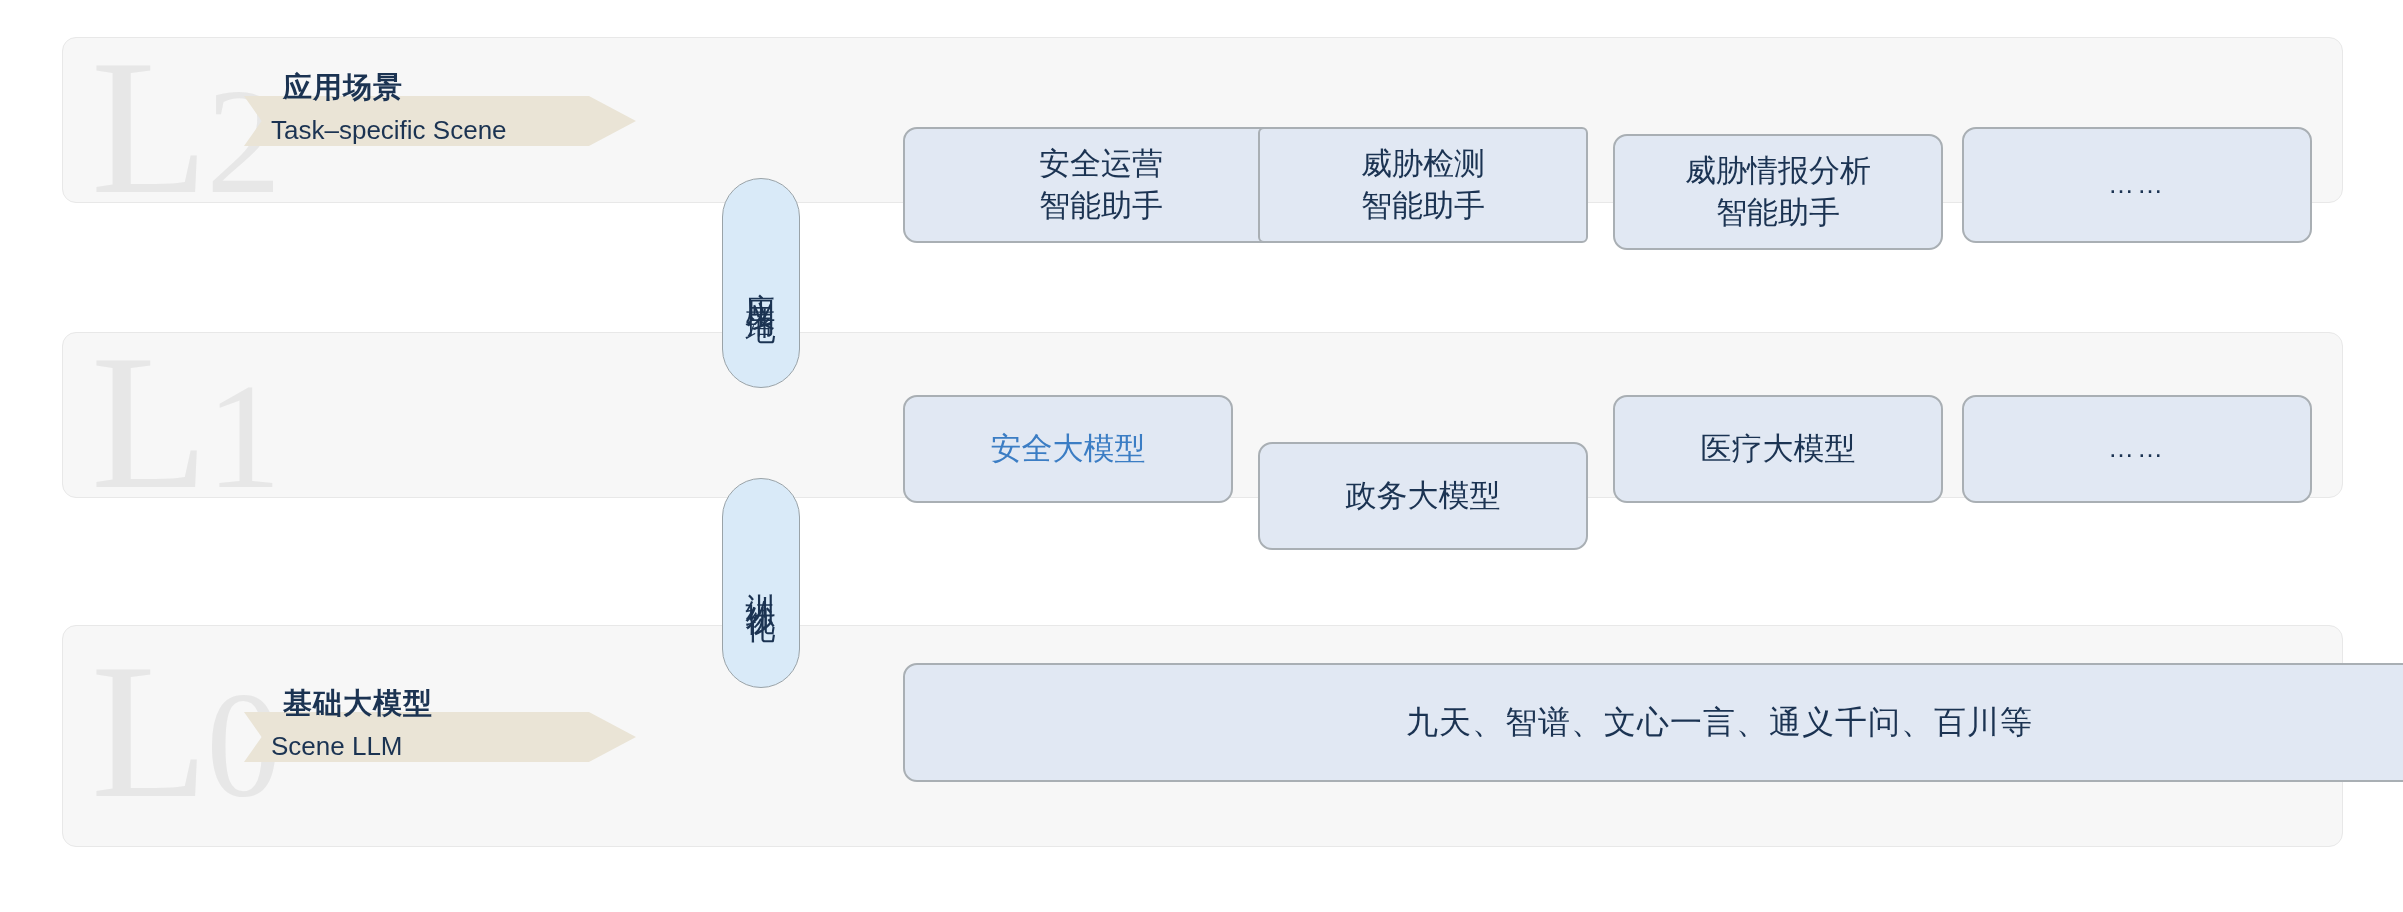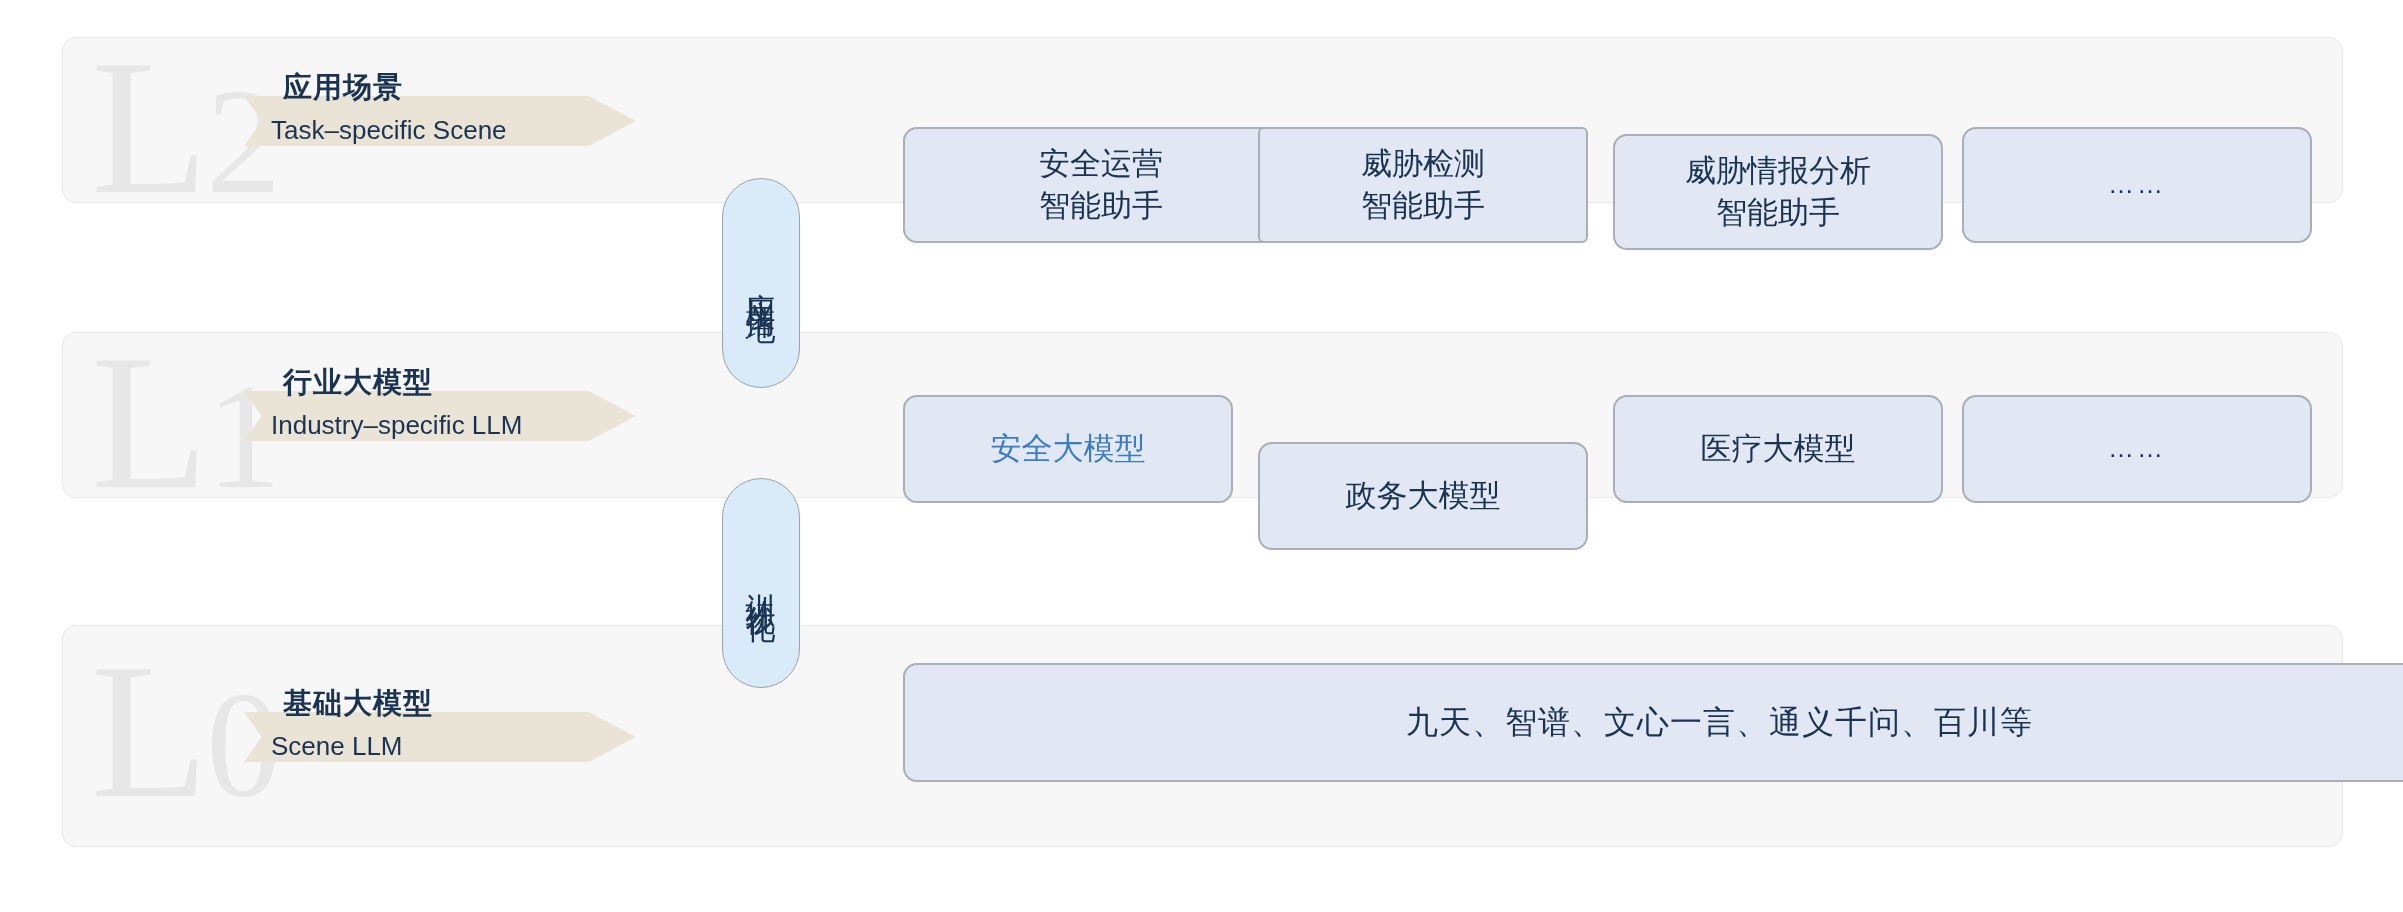--- a/index.html
+++ b/index.html
@@ -156,25 +156,20 @@
       <div class="banner"></div>
       <div class="title-cn">应用场景</div>
       <div class="title-en">Task–specific Scene</div>
     </div>
   </div>
 
   <div class="layer-row" id="row-l1">
     <div class="ghost">
       <span>L</span><span class="sub">1</span>
     </div>
-    <div class="title-block">
-      <div class="banner"></div>
-      <div class="title-cn">行业大模型</div>
-      <div class="title-en">Industry–specific LLM</div>
-    </div>
   </div>
 
   <div class="layer-row" id="row-l0">
     <div class="ghost">
       <span>L</span><span class="sub">0</span>
     </div>
     <div class="title-block">
       <div class="banner"></div>
       <div class="title-cn">基础大模型</div>
       <div class="title-en">Scene LLM</div>

